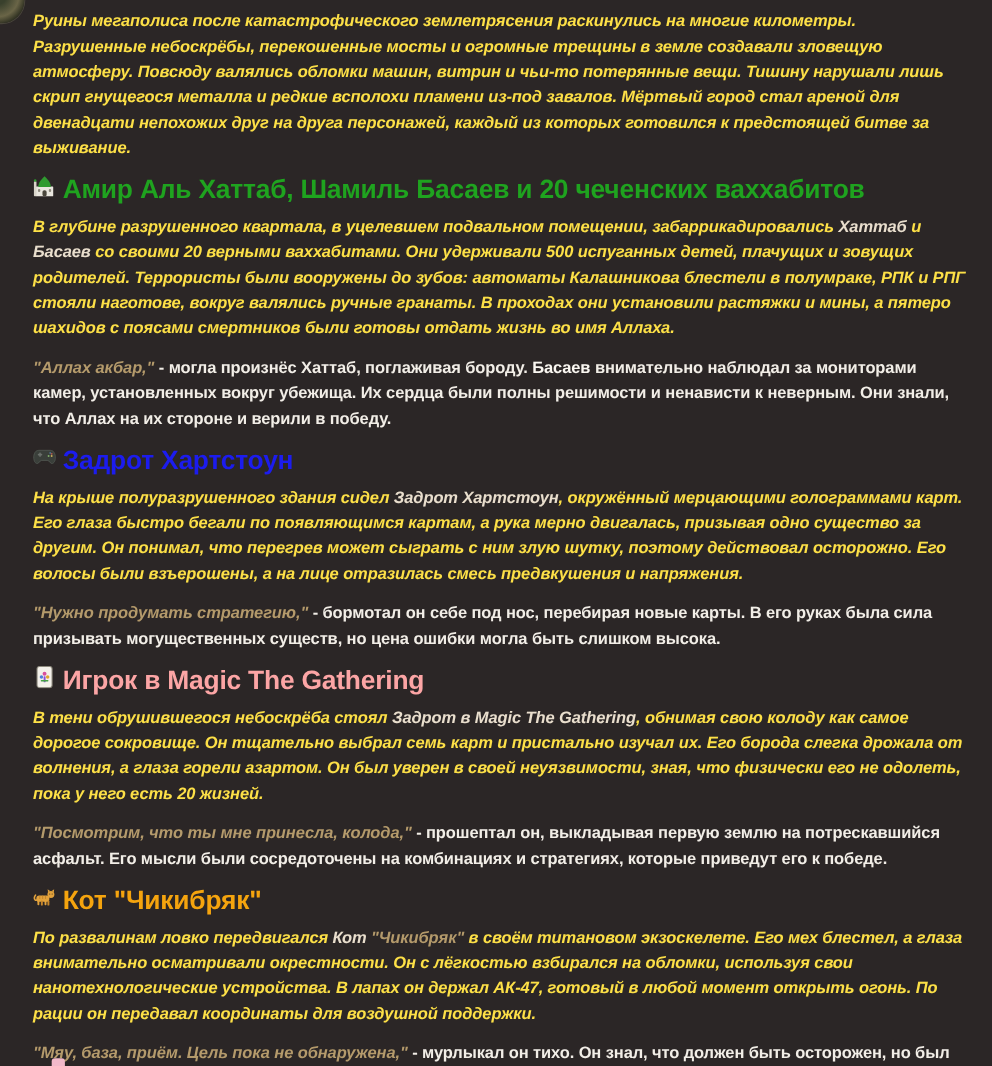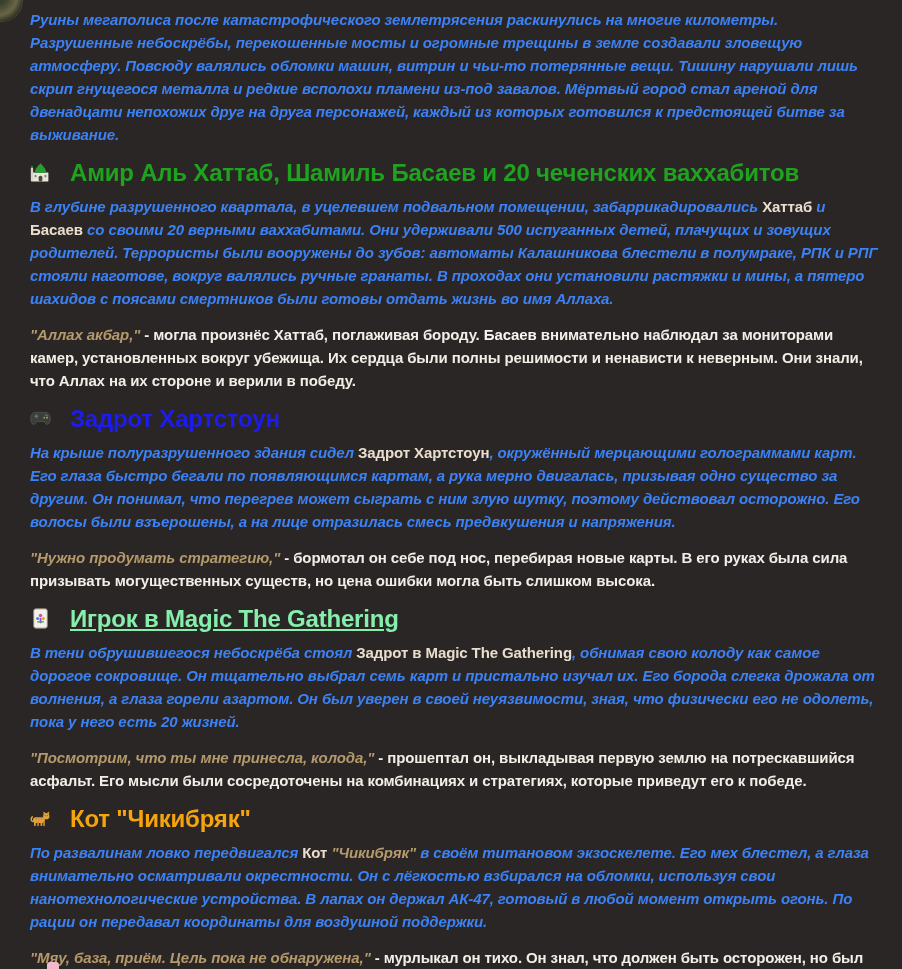--- a/index.html
+++ b/index.html
@@ -6,27 +6,27 @@
   body{
     width:902px;height:969px;overflow:hidden;position:relative;
     background:#2b2626;
     font-family:"Liberation Sans",sans-serif;
   }
   .message{position:relative;padding:1px 20px 0 30px;}
   p.story{margin:9px 0 13px;font-size:15px;line-height:23px;letter-spacing:-0.1px;}
   .message p.story:first-child{margin-top:7px;}
   h3.char{
     margin:12px 0 7px;font-size:24px;line-height:27px;font-weight:700;
-    display:flex;align-items:center;gap:19px;letter-spacing:-0.2px;
+    display:flex;align-items:flex-start;gap:6px;letter-spacing:-0.2px;
   }
   .h-icon{display:inline-flex;width:21px;height:21px;flex:0 0 auto;}
   .h-icon svg{width:100%;height:100%;display:block;}
   
-  .run-i  {color:#3b82f6;font-style:italic;font-weight:700;}
-  .run-bi {color:#e9decd;font-weight:800;}
+  .run-i  {color:#fde047;font-style:italic;font-weight:700;}
+  .run-bi {color:#e9decd;font-style:italic;font-weight:800;}
   .run-q  {color:#b49a6b;font-style:italic;font-weight:700;}
   .run-b  {color:#f2eee7;font-weight:700;}
   .run-bb {color:#faf7f1;font-weight:800;}
   
   .avatar{
     position:absolute;left:-19px;top:-20px;width:41px;height:41px;border-radius:50%;
     background:radial-gradient(circle at 42% 40%, #39402c 22%, #6a6547 55%, #191d13 82%);
     box-shadow:0 0 0 1px #48443a;
   }
   
@@ -67,21 +67,21 @@
           <circle cx="16.2" cy="7.5" r="1" fill="#7fae6a"></circle>
           <circle cx="19.4" cy="5.2" r="1" fill="#b5574f"></circle>
           <circle cx="19.4" cy="7.5" r="1" fill="#c8b05a"></circle>
           <circle cx="17.8" cy="4.4" r="0.8" fill="#5a8fc0"></circle>
         </svg>
       </span>
       <span>Задрот Хартстоун</span>
     </h3>
     <p class="story"><span class="run-i">На крыше полуразрушенного здания сидел </span><span class="run-bi">Задрот Хартстоун</span><span class="run-i">, окружённый мерцающими голограммами карт. Его глаза быстро бегали по появляющимся картам, а рука мерно двигалась, призывая одно существо за другим. Он понимал, что перегрев может сыграть с ним злую шутку, поэтому действовал осторожно. Его волосы были взъерошены, а на лице отразилась смесь предвкушения и напряжения.</span></p>
     <p class="story"><span class="run-q">"Нужно продумать стратегию,"</span><span class="run-b"> - бормотал он себе под нос, перебирая новые карты. В его руках была сила призывать могущественных существ, но цена ошибки могла быть слишком высока.</span></p>
-    <h3 class="char" style="color: #86efac; text-decoration: underline;">
+    <h3 class="char" style="color: #fca5a5;">
       <span class="h-icon">
         <svg viewBox="0 0 15 20">
           <rect x="1" y="0.8" width="13" height="18.4" rx="2" fill="#f4f1ea" stroke="#8d897d" stroke-width="0.9"></rect>
           <circle cx="7.5" cy="7.2" r="1.7" fill="#d84f9e"></circle>
           <circle cx="4.8" cy="10" r="1.5" fill="#4f7fd8"></circle>
           <circle cx="10.2" cy="10" r="1.5" fill="#e0a62a"></circle>
           <rect x="6.7" y="9.4" width="1.7" height="5.2" rx="0.6" fill="#8d4fd8"></rect>
           <rect x="4.2" y="12.6" width="6.7" height="1.3" rx="0.6" fill="#45a045"></rect>
         </svg>
       </span>

